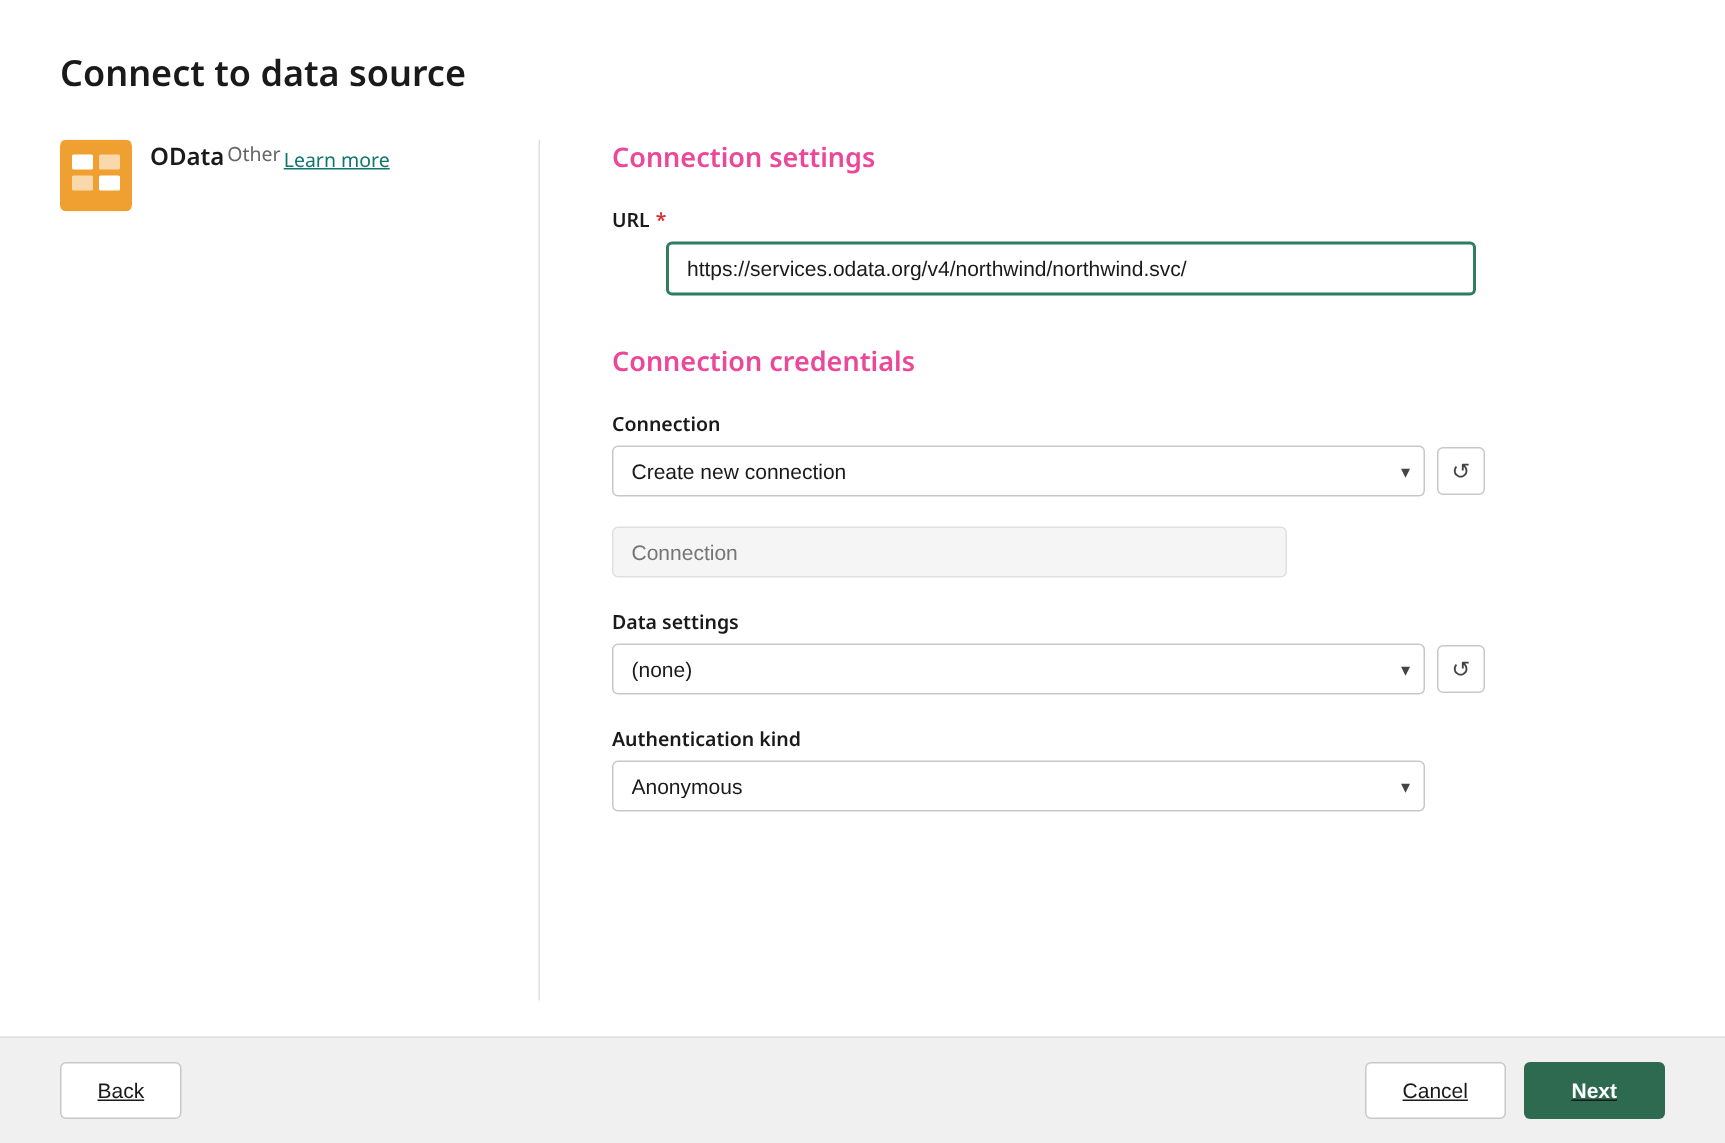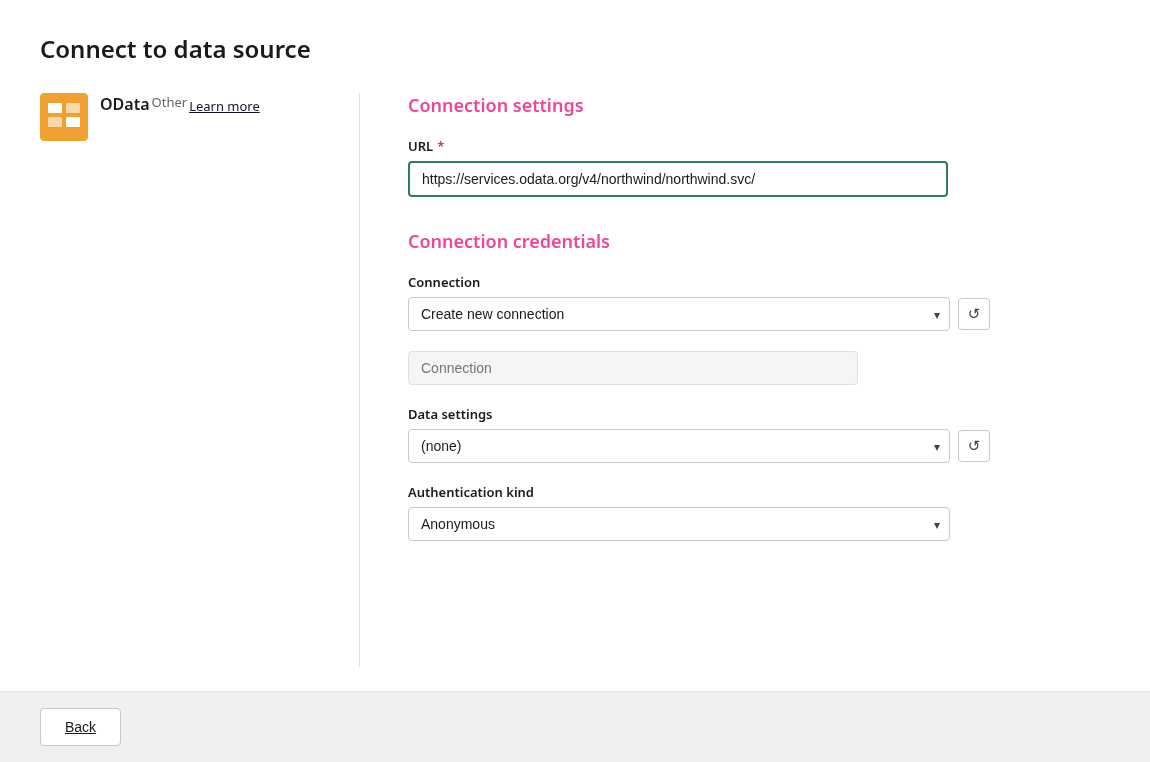--- a/index.html
+++ b/index.html
@@ -76,21 +76,21 @@
       color: #1a1a1a;
     }
 
     .connector-category {
       font-size: 13px;
       color: #666;
     }
 
     .learn-more-link {
       font-size: 13px;
-      color: #0f172a;
+      color: #0f766e;
       text-decoration: underline;
       cursor: pointer;
       margin-top: 4px;
       display: inline-block;
     }
 
     .right-panel {
       flex: 1;
       padding-left: 48px;
     }
@@ -124,20 +124,21 @@
     .url-input {
       width: 100%;
       max-width: 540px;
       padding: 8px 12px;
       font-size: 14px;
       border: 2px solid #2d7d5e;
       border-radius: 4px;
       outline: none;
       color: #1a1a1a;
       background: #ffffff;
+      margin-left: 36px;
     }
 
     .section-credentials {
       margin-top: 32px;
     }
 
     .dropdown-row {
       display: flex;
       align-items: center;
       gap: 8px;
@@ -345,13 +346,17 @@
 
       </div>
     </div>
   </div>
 </div>
 
 <div class="footer">
   <div class="footer-left">
     <button class="btn-back">Back</button>
   </div>
+  <div class="footer-right">
+    <button class="btn-cancel">Cancel</button>
+    <button class="btn-next">Next</button>
+  </div>
 </div>
 
 </body></html>

